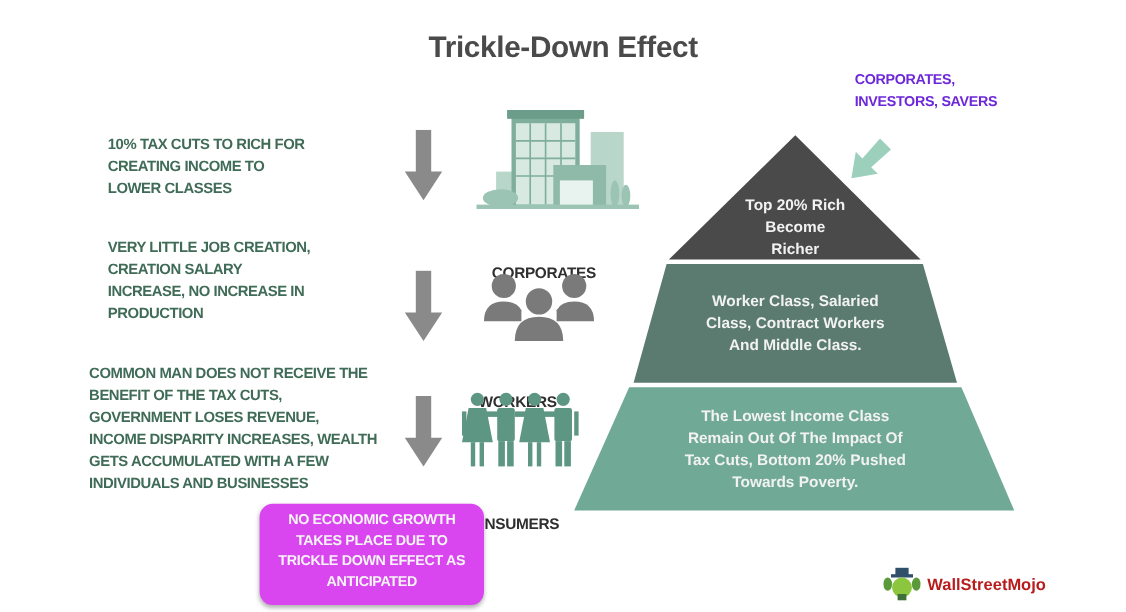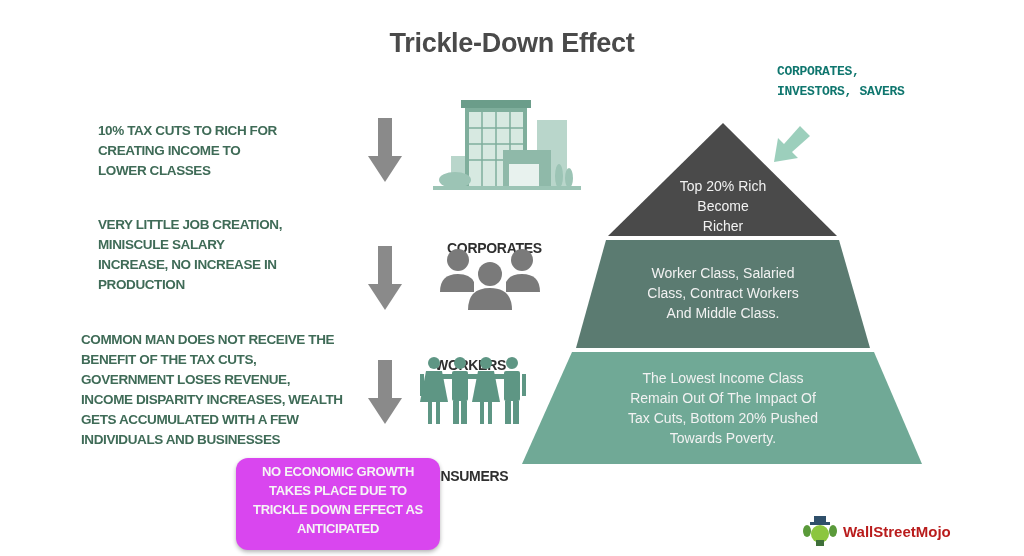--- a/index.html
+++ b/index.html
@@ -2,39 +2,39 @@
 <html><head>
 <meta charset="utf-8">
 <style>
   html, body { margin:0; padding:0; }
   body { width:1024px; height:556px; background:#ffffff; position:relative; overflow:hidden;
          font-family:"Liberation Sans", sans-serif; }
   .abs { position:absolute; }
   .title { left:0; width:1024px; top:28px; text-align:center; font-size:27px; font-weight:bold; color:#4a4a4a; letter-spacing:-0.3px; }
   .cause { color:#3f6b57; font-weight:bold; font-size:13.5px; line-height:20px; letter-spacing:-0.4px; }
   .label { color:#2f2f2f; font-weight:bold; font-size:14px; letter-spacing:-0.3px;margin-top:32px; }
-  .tri-text { color:#f2f2f2; font-weight:normal; text-align:center; font-size:14px; line-height:20px; }
+  .tri-text { color:#f2f2f2; font-weight:bold; text-align:center; font-size:14px; line-height:20px; }
   .box { background:#d946ef; border-radius:12px; color:#f5f5f5; font-weight:bold; font-size:13px; line-height:19px; text-align:center; letter-spacing:-0.3px; box-shadow:0 2px 4px rgba(0,0,0,0.3); }
-  .callout { color:#0f766e; font-weight:bold; font-size:13px; line-height:20px; letter-spacing:-0.3px;font-family:Liberation Mono, monospace; }
+  .callout { color:#6d28d9; font-weight:bold; font-size:13px; line-height:20px; letter-spacing:-0.3px; }
   .logo-text { font-weight:bold; font-size:15px; color:#b91c1c; }
 </style>
 </head>
 <body>
 
 <div class="abs title">Trickle-Down Effect</div>
 
 <div class="abs cause" style="left:98px; top:121px;">
   <div>10% TAX CUTS TO RICH FOR</div>
   <div>CREATING INCOME TO</div>
   <div>LOWER CLASSES</div>
 </div>
 
 <div class="abs cause" style="left:98px; top:215px;">
   <div>VERY LITTLE JOB CREATION,</div>
-  <div>MINISCULE SALARY</div>
+  <div>CREATION SALARY</div>
   <div>INCREASE, NO INCREASE IN</div>
   <div>PRODUCTION</div>
 </div>
 
 <div class="abs cause" style="left:81px; top:330px;">
   <div>COMMON MAN DOES NOT RECEIVE THE</div>
   <div>BENEFIT OF THE TAX CUTS,</div>
   <div>GOVERNMENT LOSES REVENUE,</div>
   <div>INCOME DISPARITY INCREASES, WEALTH</div>
   <div>GETS ACCUMULATED WITH A FEW</div>

